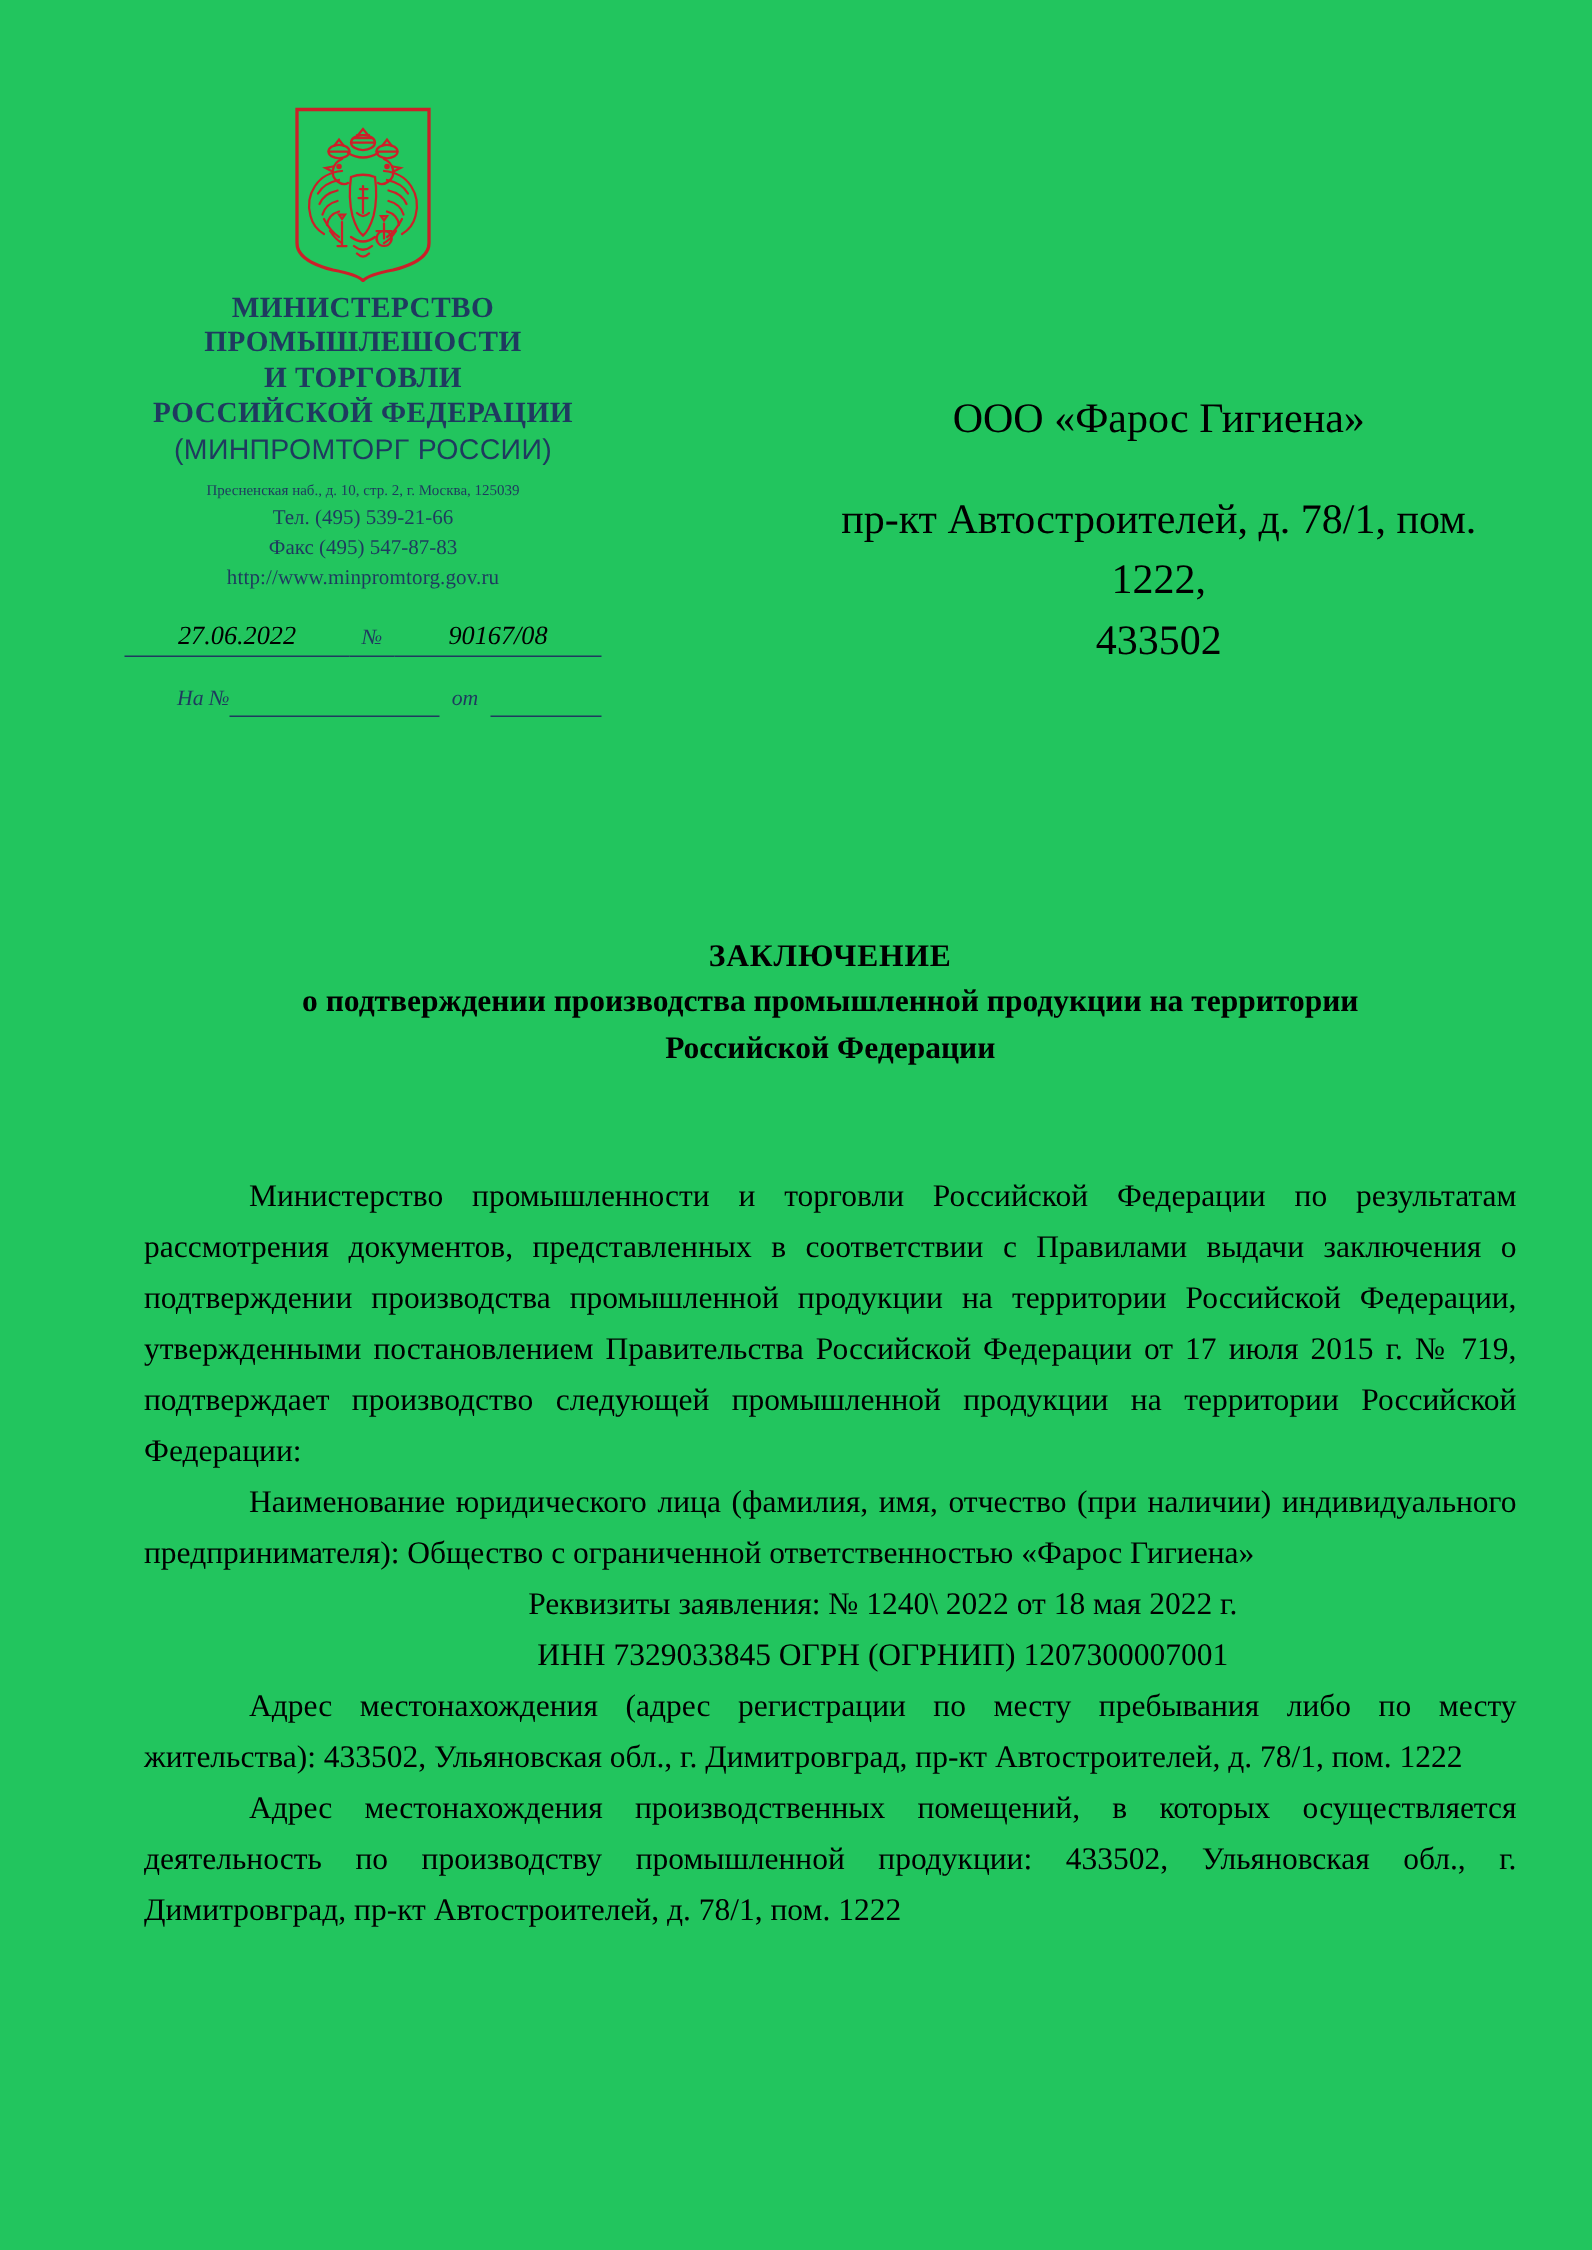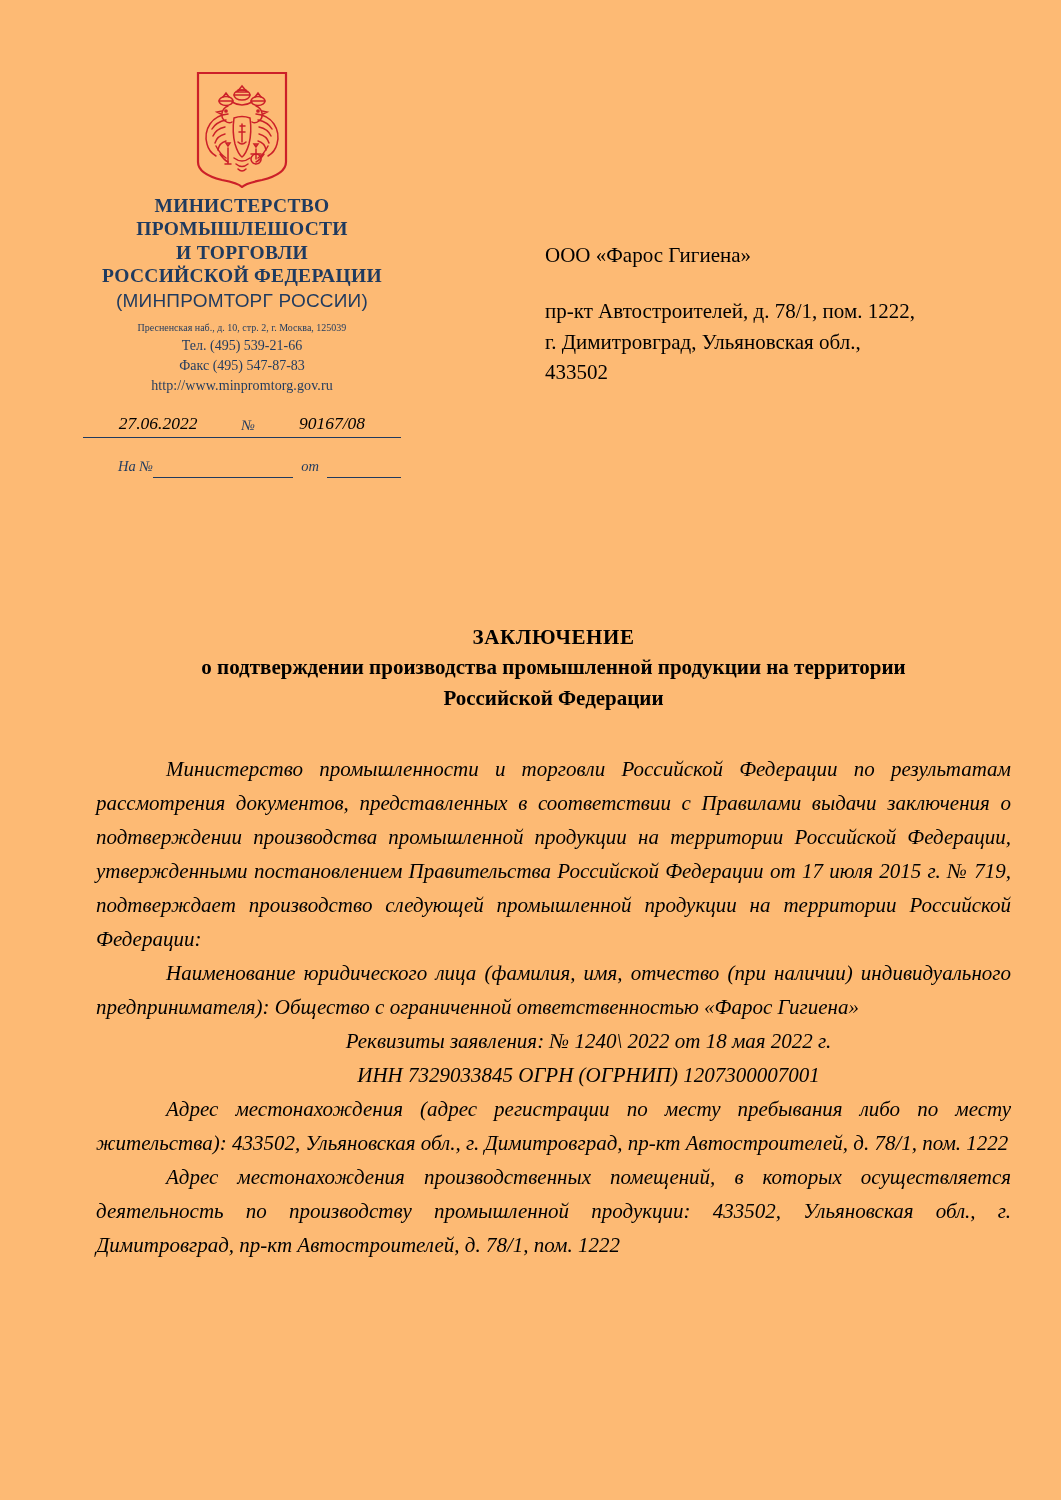--- a/index.html
+++ b/index.html
@@ -13,21 +13,21 @@
     height: 1500px;
     position: relative;
     font-family: "Liberation Serif", "DejaVu Serif", serif;
     color: #000000;
     overflow: hidden;
   }
 
   .page {
     position: absolute;
     inset: 0;
-    background: #fdba74;
+    background: #22c55e;
   }
 
   
   .letterhead {
     position: absolute;
     left: 58px;
     top: 70px;
     width: 368px;
     text-align: center;
   }
@@ -137,24 +137,24 @@
   .ref-ot-blank {
     flex: 1 1 auto;
     border-bottom: 1.6px solid #1f3a5f;
     height: 14px;
   }
 
   
   .addressee {
     position: absolute;
     left: 545px;
-    top: 240px;
+    top: 260px;
     width: 455px;
-    text-align: left;
-    font-size: 21px;
+    text-align: center;
+    font-size: 28px;
     line-height: 1.45;
     color: #000;
   }
   .addressee .org { margin-bottom: 26px; }
   .addressee .addr-lines { }
 
   
   .doc-title {
     position: absolute;
     left: 96px;
@@ -165,28 +165,27 @@
     font-size: 21px;
     line-height: 1.45;
   }
   .doc-title .t1 { letter-spacing: 0.6px; }
   .doc-title .t2 { }
 
   
   .body-text {
     position: absolute;
     left: 96px;
-    top: 752px;
+    top: 780px;
     width: 915px;
     font-size: 21px;
     line-height: 1.62;
     text-align: justify;
     text-justify: inter-word;
     hyphens: none;
-    font-style: italic;
   }
   .body-text p {
     margin: 0 0 0 0;
     text-indent: 70px;
   }
   .body-text p.no-justify {
     text-align: center;
   }
 </style>
 </head>
@@ -273,21 +272,20 @@
         <div class="ref-ot-label">от</div>
         <div class="ref-ot-blank"></div>
       </div>
     </div>
   </div>
 
   <div class="addressee">
     <div class="org">ООО «Фарос Гигиена»</div>
     <div class="addr-lines">
       <div>пр-кт Автостроителей, д. 78/1, пом. 1222,</div>
-      <div>г. Димитровград, Ульяновская обл.,</div>
       <div>433502</div>
     </div>
   </div>
 
   <div class="doc-title">
     <div class="t1">ЗАКЛЮЧЕНИЕ</div>
     <div class="t2">о подтверждении производства промышленной продукции на территории</div>
     <div class="t2">Российской Федерации</div>
   </div>
 

